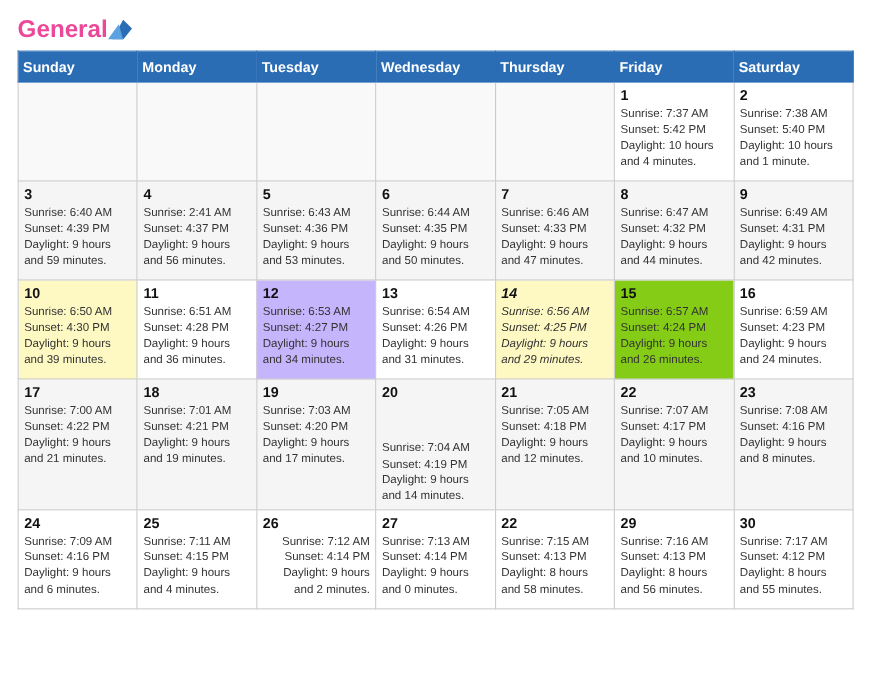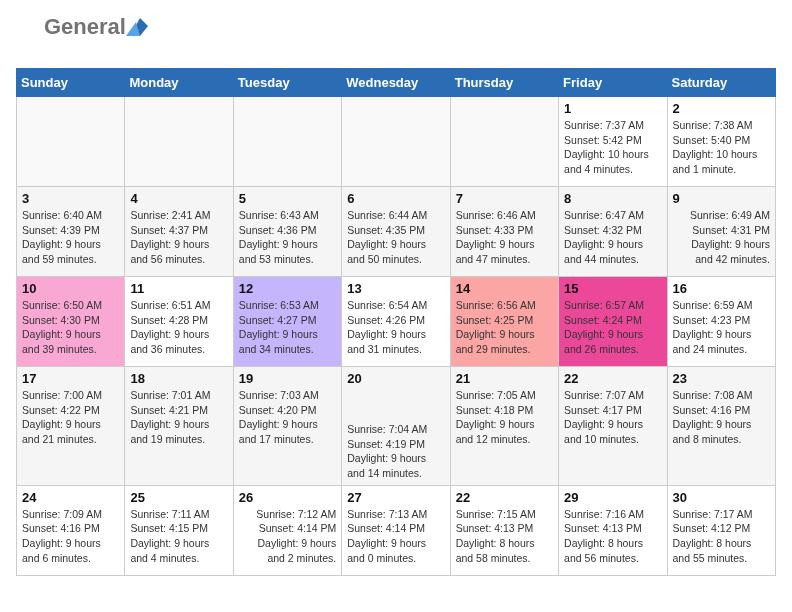--- a/index.html
+++ b/index.html
@@ -20,21 +20,21 @@
       display: flex;
       flex-direction: column;
       align-items: flex-start;
     }
     .logo-text {
       font-size: 22px;
       font-weight: bold;
       color: #1a1a1a;
       line-height: 1;
     }
-    .logo-text span.blue { color: #737373; margin-left: 28px; }
+    .logo-text span.blue { color: #ec4899; }
     .logo-row {
       display: flex;
       align-items: center;
     }
     .title-area {
       text-align: right;
     }
     .month-title {
       font-size: 36px;
       font-weight: bold;
@@ -192,28 +192,28 @@
         </td>
         <td style="background: rgb(245, 245, 245);">
           <span class="day-num">8</span>
           <div class="day-info" style="white-space: pre-line;">Sunrise: 6:47 AM
 Sunset: 4:32 PM
 Daylight: 9 hours
 and 44 minutes.</div>
         </td>
         <td style="background: rgb(245, 245, 245);">
           <span class="day-num">9</span>
-          <div class="day-info" style="white-space: pre-line; text-align: right;">Sunrise: 6:49 AM
+          <div class="day-info" style="white-space: pre-line;">Sunrise: 6:49 AM
 Sunset: 4:31 PM
 Daylight: 9 hours
 and 42 minutes.</div>
         </td>
       </tr>
       <tr>
-        <td style="background: #f9a8d4;">
+        <td style="background: #fef9c3;">
           <span class="day-num">10</span>
           <div class="day-info" style="white-space: pre-line;">Sunrise: 6:50 AM
 Sunset: 4:30 PM
 Daylight: 9 hours
 and 39 minutes.</div>
         </td>
         <td style="background: rgb(255, 255, 255);">
           <span class="day-num">11</span>
           <div class="day-info" style="white-space: pre-line;">Sunrise: 6:51 AM
 Sunset: 4:28 PM
@@ -227,28 +227,28 @@
 Daylight: 9 hours
 and 34 minutes.</div>
         </td>
         <td style="background: rgb(255, 255, 255);">
           <span class="day-num">13</span>
           <div class="day-info" style="white-space: pre-line;">Sunrise: 6:54 AM
 Sunset: 4:26 PM
 Daylight: 9 hours
 and 31 minutes.</div>
         </td>
-        <td style="background: #fca5a5;">
+        <td style="background: #fef9c3; font-style: italic;">
           <span class="day-num">14</span>
           <div class="day-info" style="white-space: pre-line;">Sunrise: 6:56 AM
 Sunset: 4:25 PM
 Daylight: 9 hours
 and 29 minutes.</div>
         </td>
-        <td style="background: #ec4899;">
+        <td style="background: #84cc16;">
           <span class="day-num">15</span>
           <div class="day-info" style="white-space: pre-line;">Sunrise: 6:57 AM
 Sunset: 4:24 PM
 Daylight: 9 hours
 and 26 minutes.</div>
         </td>
         <td style="background: rgb(255, 255, 255);">
           <span class="day-num">16</span>
           <div class="day-info" style="white-space: pre-line;">Sunrise: 6:59 AM
 Sunset: 4:23 PM

